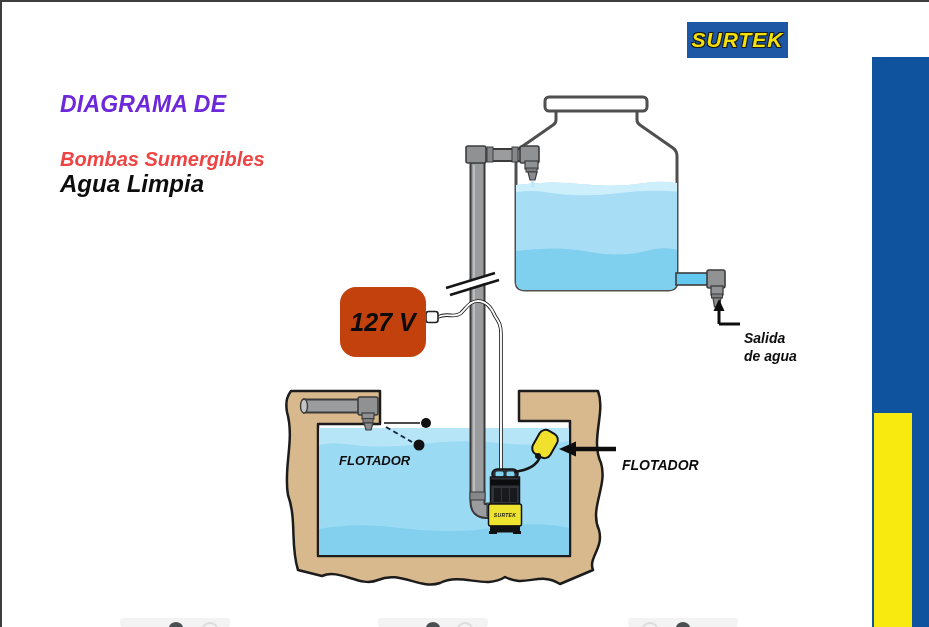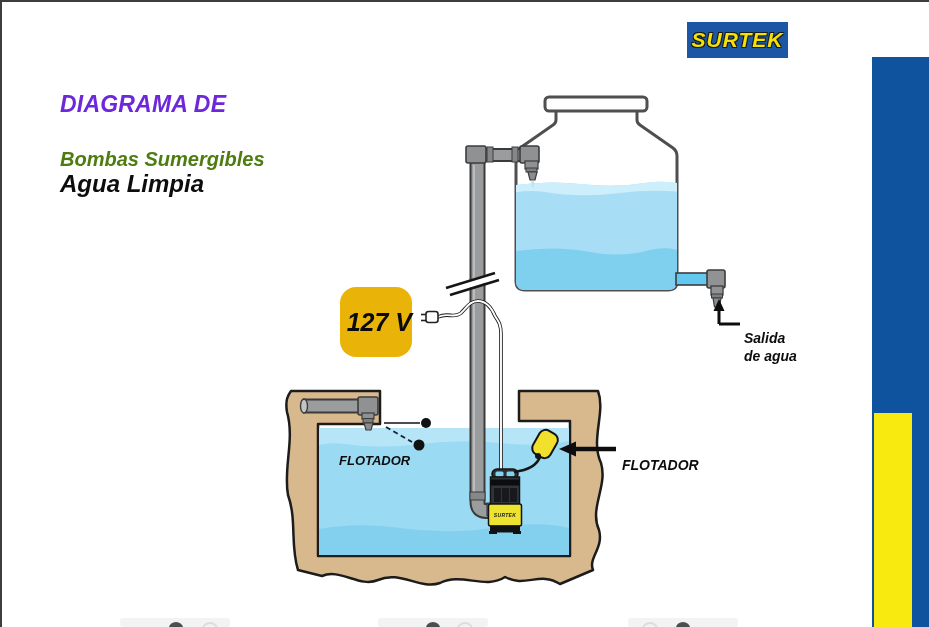--- a/index.html
+++ b/index.html
@@ -4,30 +4,30 @@
 <style>
   html,body{margin:0;padding:0;background:#ffffff;}
   body{font-family:"Liberation Sans", sans-serif;}
   #page{position:relative;width:929px;height:627px;background:#ffffff;overflow:hidden;font-style:italic;}
   .border-top{position:absolute;left:0;top:0;width:929px;height:2px;background:#3d3d3d;}
   .border-left{position:absolute;left:0;top:0;width:2px;height:627px;background:#3d3d3d;}
   #diagram-svg{position:absolute;left:0;top:0;width:929px;height:627px;}
   .lbl{position:absolute;font-weight:bold;color:#0d0d0d;margin-top:16px;}
   #title-block{position:absolute;left:60px;top:90px;}
   #title-block .t1{display:block;font-size:23px;line-height:28px;font-weight:bold;color:#6d28d9;letter-spacing:.2px;}
-  #subtitle{position:absolute;left:60px;top:148px;font-size:20px;font-weight:bold;color:#4d7c0f;}
+  #subtitle{position:absolute;left:60px;top:148px;font-size:20px;font-weight:bold;color:#ef4444;}
   #subtitle2{position:absolute;left:60px;top:170px;font-size:24px;font-weight:bold;color:#0d0d0d;}
   #logo{position:absolute;left:687px;top:22px;width:101px;height:36px;background:#1c57a6;
         display:flex;align-items:center;justify-content:center;}
   #logo span{font-size:21px;font-weight:bold;color:#f3e10a;letter-spacing:1px;
         text-shadow:1px 1px 0 #1a1a1a,-1px 1px 0 #1a1a1a,1px -1px 0 #1a1a1a,-1px -1px 0 #1a1a1a;}
   .sidebar-blue{position:absolute;left:872px;top:57px;width:57px;height:570px;background:#0f529e;}
   .sidebar-yellow{position:absolute;left:874px;top:413px;width:38px;height:214px;background:#f8ea0f;}
-  #voltage-box{position:absolute;left:340px;top:287px;width:72px;height:70px;background:#eab308;
-        border-radius:16px;display:flex;align-items:center;justify-content:flex-end;}
+  #voltage-box{position:absolute;left:340px;top:287px;width:86px;height:70px;background:#c2410c;
+        border-radius:16px;display:flex;align-items:center;justify-content:center;}
   #voltage-box span{font-size:25px;font-weight:bold;color:#0b0b0b;}
   #float-label-left{left:339px;top:437px;font-size:13px;}
   #float-label-right{left:622px;top:441px;font-size:14px;}
   #outlet-label{left:744px;top:313px;font-size:14px;line-height:18px;}
   #outlet-label span{display:block;}
 </style>
 </head>
 <body>
 
 <div id="page">

